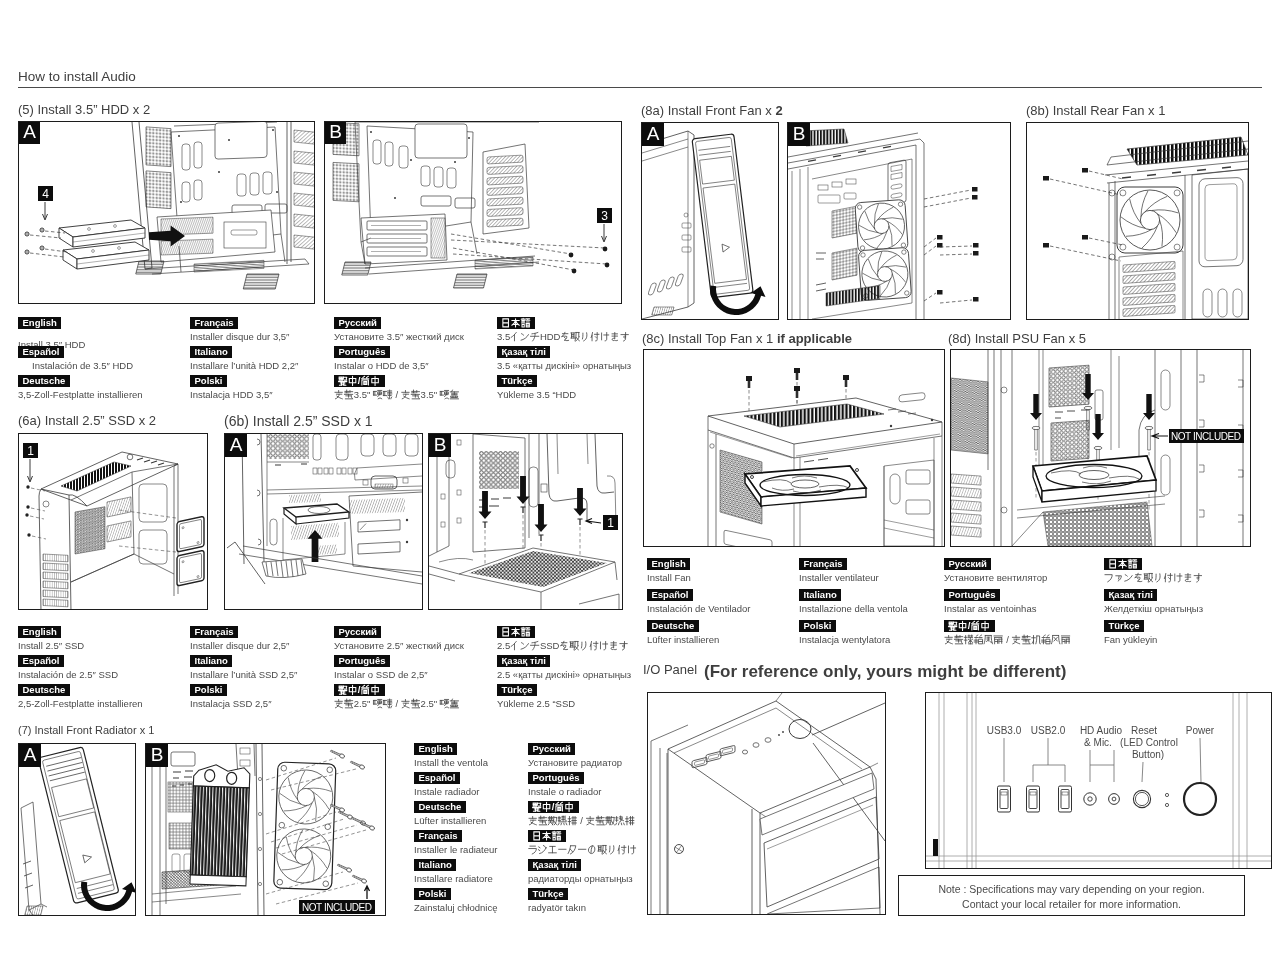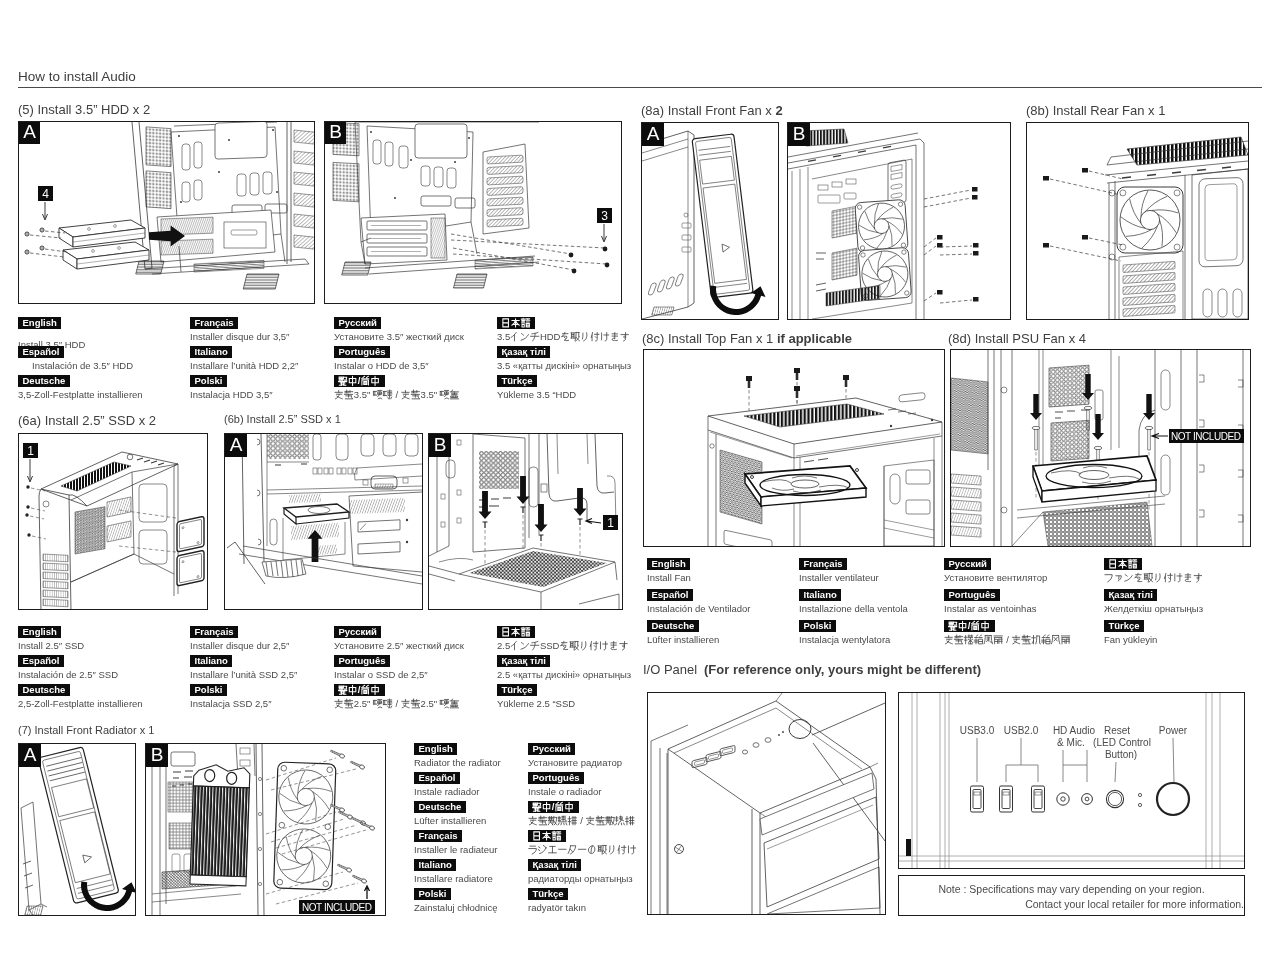--- a/index.html
+++ b/index.html
@@ -278,21 +278,21 @@
     <path d="M2.5,0.5 C2.2,2.5 1.7,4.5 1,6 M2,3.5 V9.5 M4.5,2.5 H9.5 M7.5,0.5 V8 C7.5,9.2 7,9.6 5.8,9.6 M5.5,5 L6.5,6" transform="translate(93.2,1.0) scale(0.931)" fill="none" stroke="#4a4a4a" stroke-width="0.91" stroke-linecap="round"></path>
     <path d="M1.5,1 V8.5 M3.8,3.2 H9.2 M7,0.5 V7.5 C7,8.8 6.4,9.5 5.2,9.5" transform="translate(103.2,1.0) scale(0.931)" fill="none" stroke="#4a4a4a" stroke-width="0.91" stroke-linecap="round"></path>
     <path d="M2,2 H8 M2,4.4 H8 M5,0.5 V6.8 M5,6.8 C3.2,6.4 2.2,7 2.2,8 C2.2,9.2 4,9.6 5,8.8 C5.8,9.4 7,9.5 8,9" transform="translate(113.1,1.0) scale(0.931)" fill="none" stroke="#4a4a4a" stroke-width="0.91" stroke-linecap="round"></path>
     <path d="M1,2.8 H9 M6,0.5 V6.5 C6,8.2 5.4,9.2 3.8,9.7 M6,4.4 C4.6,4 3.6,4.8 4,5.8 C4.5,6.8 6,6.3 6,5.2" transform="translate(123.0,1.0) scale(0.931)" fill="none" stroke="#4a4a4a" stroke-width="0.91" stroke-linecap="round"></path>
   </svg>
 <div class="chip" style="left:497px;top:346px">Қазақ тілі</div>
 <div class="cap" style="left:497px;top:360px">3.5 «қатты дискіні» орнатыңыз</div>
 <div class="chip" style="left:497px;top:375px">Türkçe</div>
 <div class="cap" style="left:497px;top:389px">Yükleme 3.5 “HDD</div>
 <div class="hd" style="left:18px;top:413px;font-size:13px">(6a) Install 2.5” SSD x 2</div>
-<div class="hd" style="left:224px;top:413px;font-size:11px">(6b) Install 2.5” SSD x 1</div>
+<div class="hd" style="left:224px;top:413px;font-size:14px">(6b) Install 2.5” SSD x 1</div>
 <div class="pan" style="left:18px;top:433px;width:188px;height:175px">
     <svg width="188" height="175" viewBox="0 0 188 175" style="position:absolute;left:0;top:0">
       <defs>
         <pattern id="x6a" width="2.9" height="5.0169999999999995" patternUnits="userSpaceOnUse">
           <circle cx="1.45" cy="1.2469999999999999" r="1.0" fill="none" stroke="#3a3a3a" stroke-width="0.7"></circle>
           <circle cx="0" cy="3.77" r="1.0" fill="none" stroke="#3a3a3a" stroke-width="0.7"></circle>
           <circle cx="2.9" cy="3.77" r="1.0" fill="none" stroke="#3a3a3a" stroke-width="0.7"></circle>
         </pattern>
         <pattern id="h6a" width="2.4" height="4" patternUnits="userSpaceOnUse" patternTransform="rotate(20)">
           <line x1="0" y1="0" x2="0" y2="4" stroke="#3a3a3a" stroke-width="0.6"></line>
@@ -717,21 +717,21 @@
       <path d="M221,155 V143 M218.5,147 L221,142 L223.5,147" fill="none" stroke="#111" stroke-width="1.3"></path>
       <rect x="153" y="156" width="76" height="14" fill="#0c0c0c"></rect>
       <text x="191" y="167" font-size="10" fill="#fff" text-anchor="middle" textLength="70">NOT INCLUDED</text>
       <g>
         <rect x="0" y="0" width="22" height="23" fill="#0c0c0c"></rect>
         <text x="11.0" y="17" font-size="19" fill="#fff" text-anchor="middle">B</text>
       </g>
     </svg>
   </div>
 <div class="chip" style="left:414px;top:743px">English</div>
-<div class="cap" style="left:414px;top:757px">Radiator the radiator</div>
+<div class="cap" style="left:414px;top:757px">Install the ventola</div>
 <div class="chip" style="left:414px;top:772px">Español</div>
 <div class="cap" style="left:414px;top:786px">Instale radiador</div>
 <div class="chip" style="left:414px;top:801px">Deutsche</div>
 <div class="cap" style="left:414px;top:815px">Lüfter installieren</div>
 <div class="chip" style="left:414px;top:830px">Français</div>
 <div class="cap" style="left:414px;top:844px">Installer le radiateur</div>
 <div class="chip" style="left:414px;top:859px">Italiano</div>
 <div class="cap" style="left:414px;top:873px">Installare radiatore</div>
 <div class="chip" style="left:414px;top:888px">Polski</div>
 <div class="cap" style="left:414px;top:902px">Zainstaluj chłodnicę</div>
@@ -987,21 +987,21 @@
       <rect x="55" y="45" width="6" height="4.5" fill="#1a1a1a"></rect>
       <rect x="16" y="120" width="6" height="4.5" fill="#1a1a1a"></rect>
       <rect x="55" y="112" width="6" height="4.5" fill="#1a1a1a"></rect>
       <line x1="23" y1="56" x2="94" y2="72" stroke="#3a3a3a" stroke-width="0.7" stroke-dasharray="3.5,2.5"></line>
       <line x1="62" y1="48" x2="96" y2="56" stroke="#3a3a3a" stroke-width="0.7" stroke-dasharray="3.5,2.5"></line>
       <line x1="23" y1="123" x2="94" y2="138" stroke="#3a3a3a" stroke-width="0.7" stroke-dasharray="3.5,2.5"></line>
       <line x1="62" y1="115" x2="96" y2="122" stroke="#3a3a3a" stroke-width="0.7" stroke-dasharray="3.5,2.5"></line>
     </svg>
   </div>
 <div class="hd" style="left:642px;top:331px;font-size:13px">(8c) Install Top Fan x 1 <b>if applicable</b></div>
-<div class="hd" style="left:948px;top:331px;font-size:13px">(8d) Install PSU Fan x 4</div>
+<div class="hd" style="left:948px;top:331px;font-size:13px">(8d) Install PSU Fan x 5</div>
 <div class="pan" style="left:643px;top:349px;width:300px;height:196px">
     <svg width="300" height="196" viewBox="0 0 300 196" style="position:absolute;left:0;top:0">
       <defs>
         <pattern id="s8c" width="3.8" height="6" patternUnits="userSpaceOnUse">
           <rect x="0" y="0" width="2.3" height="6" fill="#121212"></rect>
         </pattern>
         <pattern id="m8c" width="3.4" height="5.882" patternUnits="userSpaceOnUse">
           <circle cx="1.7" cy="1.462" r="1.1" fill="none" stroke="#3a3a3a" stroke-width="0.7"></circle>
           <circle cx="0" cy="4.42" r="1.1" fill="none" stroke="#3a3a3a" stroke-width="0.7"></circle>
           <circle cx="3.4" cy="4.42" r="1.1" fill="none" stroke="#3a3a3a" stroke-width="0.7"></circle>
@@ -1209,21 +1209,21 @@
     <path d="M2.5,0.5 C2.2,2.5 1.7,4.5 1,6 M2,3.5 V9.5 M4.5,2.5 H9.5 M7.5,0.5 V8 C7.5,9.2 7,9.6 5.8,9.6 M5.5,5 L6.5,6" transform="translate(59.5,1.0) scale(0.931)" fill="none" stroke="#4a4a4a" stroke-width="0.91" stroke-linecap="round"></path>
     <path d="M1.5,1 V8.5 M3.8,3.2 H9.2 M7,0.5 V7.5 C7,8.8 6.4,9.5 5.2,9.5" transform="translate(69.4,1.0) scale(0.931)" fill="none" stroke="#4a4a4a" stroke-width="0.91" stroke-linecap="round"></path>
     <path d="M2,2 H8 M2,4.4 H8 M5,0.5 V6.8 M5,6.8 C3.2,6.4 2.2,7 2.2,8 C2.2,9.2 4,9.6 5,8.8 C5.8,9.4 7,9.5 8,9" transform="translate(79.3,1.0) scale(0.931)" fill="none" stroke="#4a4a4a" stroke-width="0.91" stroke-linecap="round"></path>
     <path d="M1,2.8 H9 M6,0.5 V6.5 C6,8.2 5.4,9.2 3.8,9.7 M6,4.4 C4.6,4 3.6,4.8 4,5.8 C4.5,6.8 6,6.3 6,5.2" transform="translate(89.2,1.0) scale(0.931)" fill="none" stroke="#4a4a4a" stroke-width="0.91" stroke-linecap="round"></path>
   </svg>
 <div class="chip" style="left:1104px;top:589px">Қазақ тілі</div>
 <div class="cap" style="left:1104px;top:603px">Желдеткіш орнатыңыз</div>
 <div class="chip" style="left:1104px;top:620px">Türkçe</div>
 <div class="cap" style="left:1104px;top:634px">Fan yükleyin</div>
 <div class="hd" style="left:643px;top:662px;font-size:13px">I/O Panel</div>
-<div class="hd" style="left:704px;top:662px;font-size:13px"><b>(For reference only, yours might be different)</b></div>
+<div class="hd" style="left:704px;top:662px;font-size:17px"><b>(For reference only, yours might be different)</b></div>
 <div class="pan" style="left:647px;top:692px;width:237px;height:221px">
     <svg width="237" height="221" viewBox="0 0 237 221" style="position:absolute;left:0;top:0">
       <path d="M3,48 L3,221 M12,55 L12,221 M19,60 L19,221 M3,48 L40,32" fill="none" stroke="#3a3a3a" stroke-width="0.7"></path>
       <circle cx="31" cy="156" r="4.5" fill="none" stroke="#3a3a3a" stroke-width="0.9"></circle>
       <path d="M27,154 L35,159 M28,160 L34,152" stroke="#3a3a3a" stroke-width="0.6"></path>
       <polygon points="20,56 128,8 222,74 112,120" fill="#fff" stroke="#3a3a3a" stroke-width="0.8"></polygon>
       <path d="M128,8 L134,0 M222,74 L230,70 M26,60 L128,15 L214,76 M112,120 L118,124" fill="none" stroke="#3a3a3a" stroke-width="0.6"></path>
       <g transform="translate(44,68) skewY(-14)">
         <rect width="15" height="7" rx="1.5" fill="none" stroke="#3a3a3a" stroke-width="0.8"></rect>
         <rect x="2.5" y="1.8" width="10" height="3.4" rx="1" fill="none" stroke="#3a3a3a" stroke-width="0.5"></rect>
@@ -1243,21 +1243,21 @@
       <circle cx="135" cy="39" r="0.9" fill="#3a3a3a"></circle>
       <ellipse cx="152" cy="36" rx="11" ry="9.5" fill="none" stroke="#3a3a3a" stroke-width="1"></ellipse>
       <path d="M164,42 L237,10 M165,50 L237,148" fill="none" stroke="#3a3a3a" stroke-width="0.8"></path>
       <path d="M112,120 L112,221 M104,116 L104,221 M222,74 L228,86 L232,221 M20,56 L20,221" fill="none" stroke="#3a3a3a" stroke-width="0.8"></path>
       <polygon points="112,126 224,80 226,96 114,142" fill="#fff" stroke="#3a3a3a" stroke-width="0.7"></polygon>
       <path d="M116,150 L228,104 L231,166 L119,214 Z" fill="none" stroke="#3a3a3a" stroke-width="0.8"></path>
       <path d="M119,156 L225,112" stroke="#3a3a3a" stroke-width="0.5"></path>
       <path d="M119,221 L231,174 L232,215 L120,221" fill="none" stroke="#3a3a3a" stroke-width="0.7"></path>
     </svg>
   </div>
-<div class="pan" style="left:898px;top:692px;width:345px;height:175px">
+<div class="pan" style="left:925px;top:692px;width:345px;height:175px">
     <svg width="345" height="175" viewBox="0 0 345 175" style="position:absolute;left:0;top:0">
       <path d="M13,0 V175 M18,0 V175 M41,0 V175 M46,0 V175 M50,0 V175 M307,0 V175 M313,0 V175 M321,0 V175" stroke="#9a9a9a" stroke-width="0.8" fill="none"></path>
       <path d="M0,163 H345 M0,168 H345" stroke="#9a9a9a" stroke-width="0.8" fill="none"></path>
       <rect x="7" y="146" width="5" height="17" fill="#111"></rect>
       <text x="78" y="41" font-size="10" fill="#4a4a4a" text-anchor="middle">USB3.0</text>
       <text x="122" y="41" font-size="10" fill="#4a4a4a" text-anchor="middle">USB2.0</text>
       <text x="175" y="41" font-size="10" fill="#4a4a4a" text-anchor="middle">HD Audio</text>
       <text x="172" y="53" font-size="10" fill="#4a4a4a" text-anchor="middle">&amp; Mic.</text>
       <text x="218" y="41" font-size="10" fill="#4a4a4a" text-anchor="middle">Reset</text>
       <text x="223" y="53" font-size="10" fill="#4a4a4a" text-anchor="middle">(LED Control</text>
@@ -1281,13 +1281,13 @@
       <circle cx="188" cy="106" r="1.9" fill="none" stroke="#333" stroke-width="0.9"></circle>
       <circle cx="216" cy="106" r="8.6" fill="none" stroke="#333" stroke-width="1.1"></circle>
       <circle cx="216" cy="106" r="6.6" fill="none" stroke="#333" stroke-width="0.8"></circle>
       <circle cx="241" cy="102" r="1.6" fill="none" stroke="#333" stroke-width="0.8"></circle>
       <circle cx="241" cy="112" r="1.6" fill="none" stroke="#333" stroke-width="0.8"></circle>
       <circle cx="274" cy="106" r="16" fill="none" stroke="#222" stroke-width="2.2"></circle>
     </svg>
   </div>
 <div class="pan" style="left:898px;top:875px;width:345px;height:39px">
 <div style="position:absolute;left:0;top:7px;width:345px;text-align:center;font-size:10.5px;color:#4a4a4a">Note : Specifications may vary depending on your region.</div>
-<div style="position:absolute;left:0;top:22px;width:345px;text-align:right;font-size:10.5px;color:#4a4a4a">Contact your local retailer for more information.</div>
+<div style="position:absolute;left:0;top:22px;width:345px;text-align:center;font-size:10.5px;color:#4a4a4a">Contact your local retailer for more information.</div>
   </div>
 </body></html>

